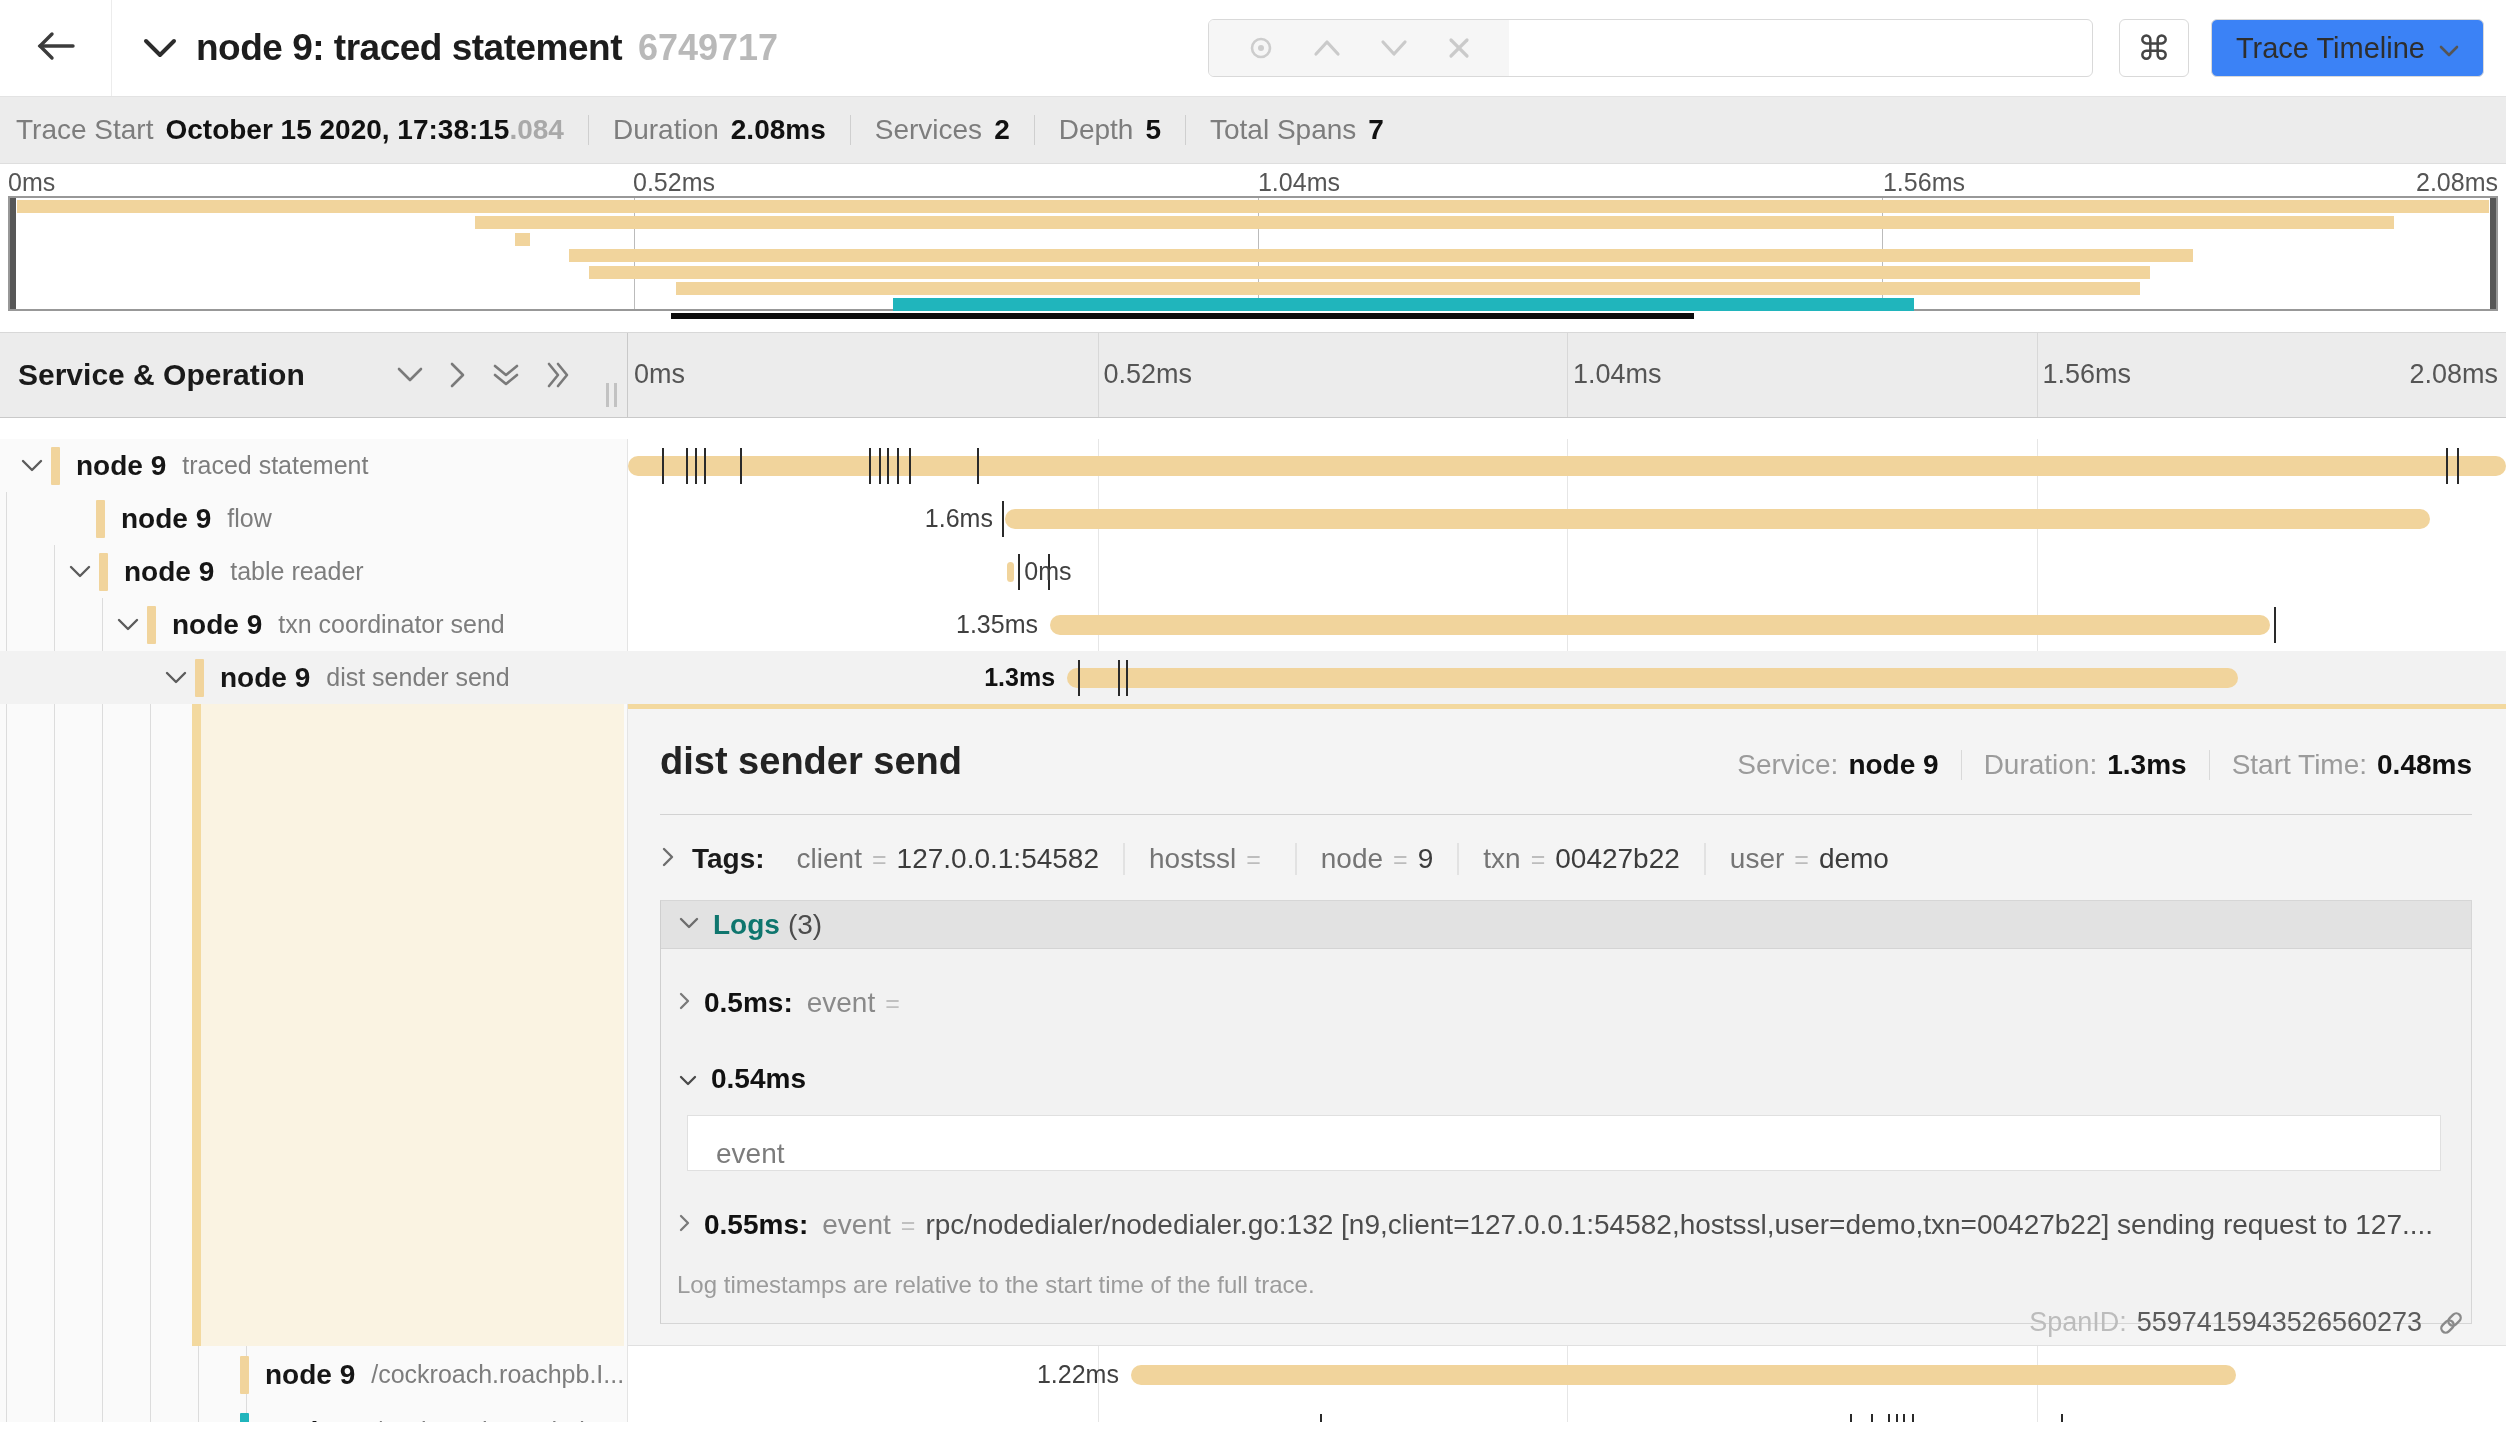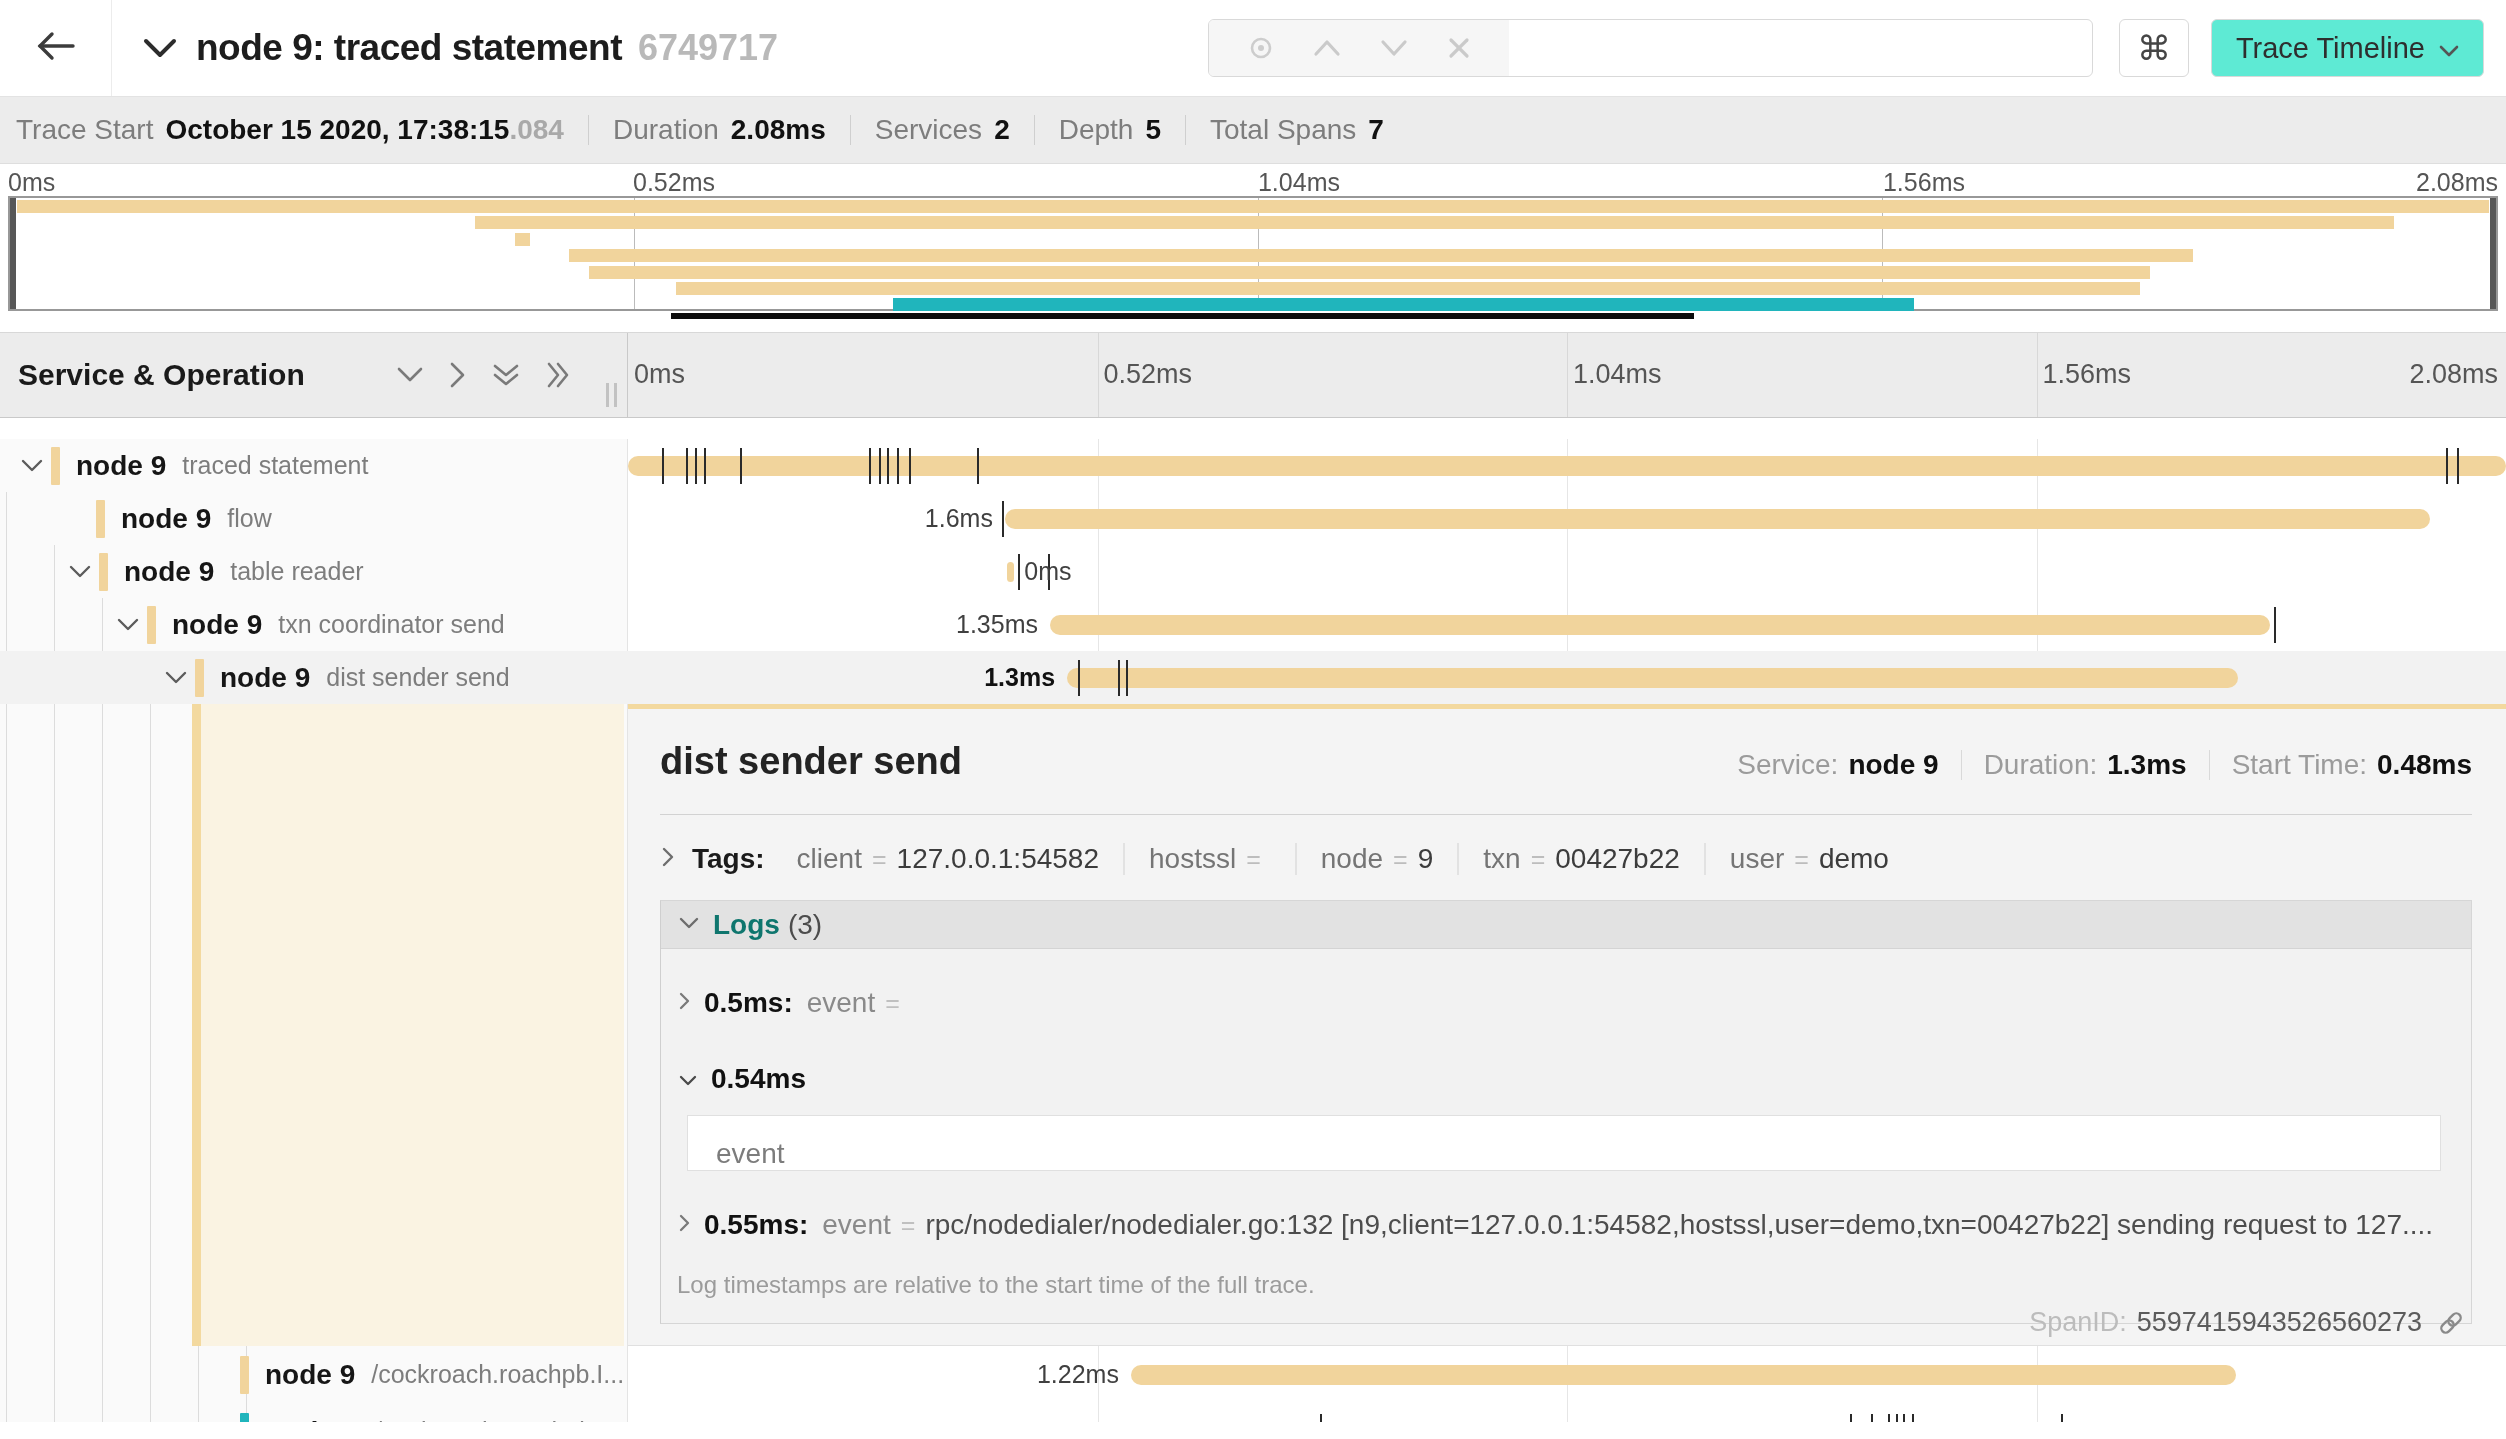--- a/index.html
+++ b/index.html
@@ -22,21 +22,21 @@
   .find-input { flex:1; border:0; outline:none; font-size:28px; padding:0 22px;
                 font-family:"Liberation Sans","DejaVu Sans",sans-serif; color:#444; background:#fff; }
   .find-input::placeholder { color:#c3c3c3; }
   .find-tools { width:300px; background:#f6f6f6; display:flex; align-items:center;
                 justify-content:space-evenly; }
   .find-tools .ticon { display:flex; cursor:pointer; }
   .kbd-btn { margin-left:26px; width:70px; height:58px; border:1px solid #d9d9d9; border-radius:6px;
              background:#fff; font-size:34px; color:#454545; display:flex; align-items:center;
              justify-content:center; cursor:pointer; }
   .view-btn { margin:0 22px 0 22px; height:58px; border:1px solid #d9d9d9; border-radius:6px;
-              background:#5eead4; display:flex; align-items:center; gap:14px; padding:0 24px;
+              background:#3b82f6; display:flex; align-items:center; gap:14px; padding:0 24px;
               font-size:29px; color:#2e2e2e; cursor:pointer; }
 
   
   .infobar { position:absolute; top:97px; left:0; width:2506px; height:67px; background:#ececec;
              border-bottom:1px solid #dedede; display:flex; align-items:center; padding-left:16px; }
   .sum-item { display:flex; align-items:center; font-size:28px; padding:0 24px; }
   .sum-item:first-child { padding-left:0; }
   .sum-item .lab { color:#7d7d7d; margin-right:12px; }
   .sum-item .val { color:#111; font-weight:700; }
   .sum-item .suf { color:#a9a9a9; font-weight:700; }

